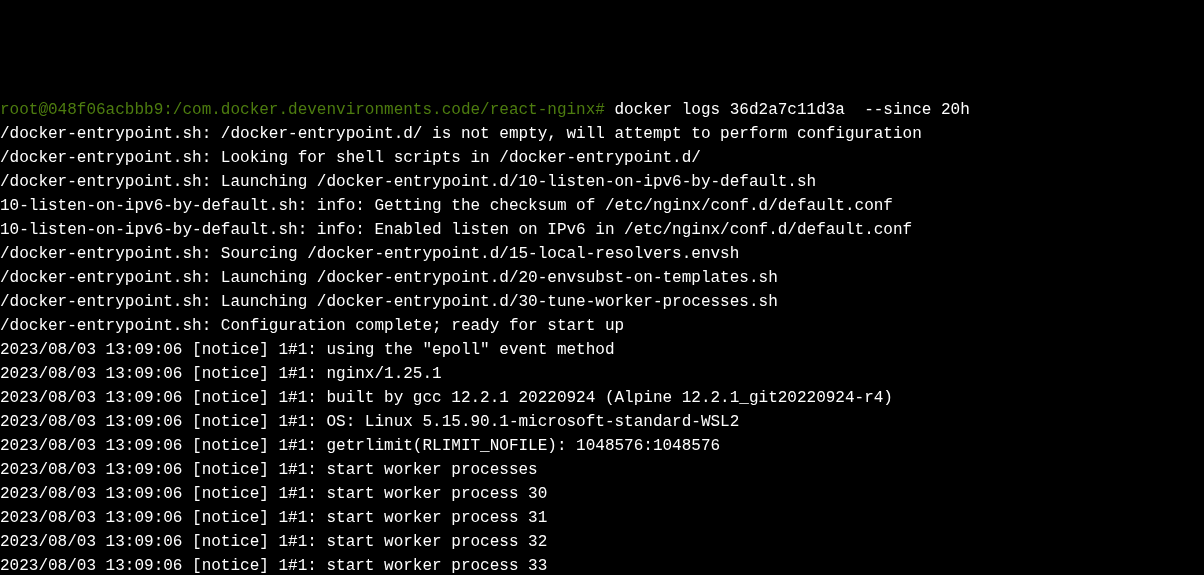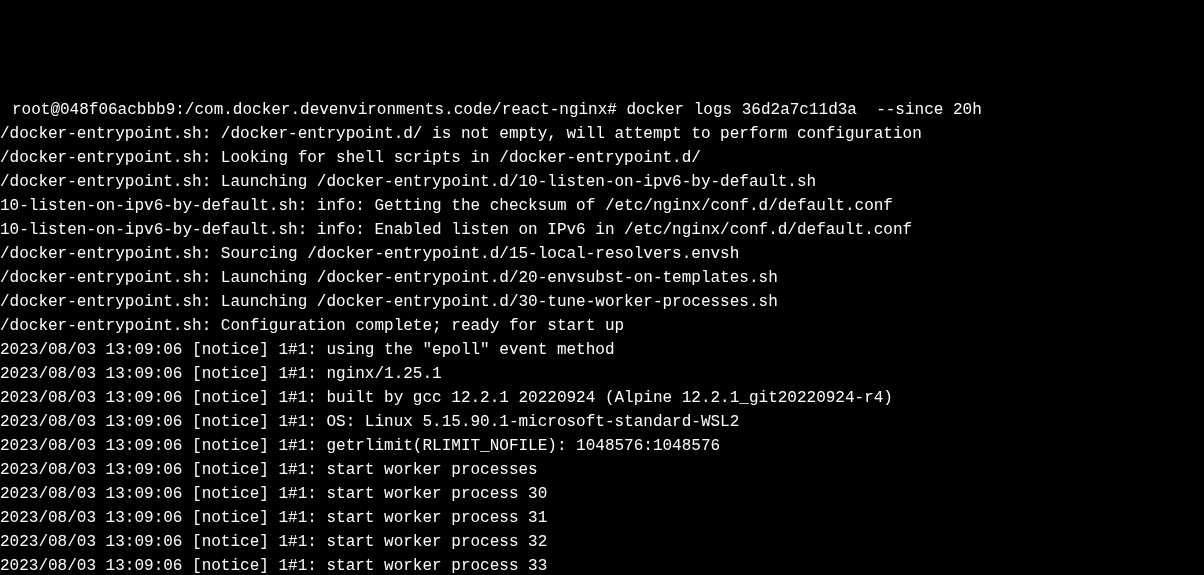--- a/index.html
+++ b/index.html
@@ -17,22 +17,21 @@
       white-space: pre;
       overflow: hidden;
       width: 1204px;
       height: 575px;
     }
     .terminal-line {
       display: block;
       white-space: pre;
     }
     .prompt-user-host {
-      color: #ffffff;
-      padding-left: 12px;
+      color: #4d7c0f;
     }
   </style>
 </head>
 <body>
 
 
 
 <div><span class="terminal-line"><span class="prompt-user-host">root@048f06acbbb9:/com.docker.devenvironments.code/react-nginx# </span><span>docker logs 36d2a7c11d3a  --since 20h</span></span><span class="terminal-line">/docker-entrypoint.sh: /docker-entrypoint.d/ is not empty, will attempt to perform configuration</span><span class="terminal-line">/docker-entrypoint.sh: Looking for shell scripts in /docker-entrypoint.d/</span><span class="terminal-line">/docker-entrypoint.sh: Launching /docker-entrypoint.d/10-listen-on-ipv6-by-default.sh</span><span class="terminal-line">10-listen-on-ipv6-by-default.sh: info: Getting the checksum of /etc/nginx/conf.d/default.conf</span><span class="terminal-line">10-listen-on-ipv6-by-default.sh: info: Enabled listen on IPv6 in /etc/nginx/conf.d/default.conf</span><span class="terminal-line">/docker-entrypoint.sh: Sourcing /docker-entrypoint.d/15-local-resolvers.envsh</span><span class="terminal-line">/docker-entrypoint.sh: Launching /docker-entrypoint.d/20-envsubst-on-templates.sh</span><span class="terminal-line">/docker-entrypoint.sh: Launching /docker-entrypoint.d/30-tune-worker-processes.sh</span><span class="terminal-line">/docker-entrypoint.sh: Configuration complete; ready for start up</span><span class="terminal-line">2023/08/03 13:09:06 [notice] 1#1: using the "epoll" event method</span><span class="terminal-line">2023/08/03 13:09:06 [notice] 1#1: nginx/1.25.1</span><span class="terminal-line">2023/08/03 13:09:06 [notice] 1#1: built by gcc 12.2.1 20220924 (Alpine 12.2.1_git20220924-r4)</span><span class="terminal-line">2023/08/03 13:09:06 [notice] 1#1: OS: Linux 5.15.90.1-microsoft-standard-WSL2</span><span class="terminal-line">2023/08/03 13:09:06 [notice] 1#1: getrlimit(RLIMIT_NOFILE): 1048576:1048576</span><span class="terminal-line">2023/08/03 13:09:06 [notice] 1#1: start worker processes</span><span class="terminal-line">2023/08/03 13:09:06 [notice] 1#1: start worker process 30</span><span class="terminal-line">2023/08/03 13:09:06 [notice] 1#1: start worker process 31</span><span class="terminal-line">2023/08/03 13:09:06 [notice] 1#1: start worker process 32</span><span class="terminal-line">2023/08/03 13:09:06 [notice] 1#1: start worker process 33</span></div>
 
 

